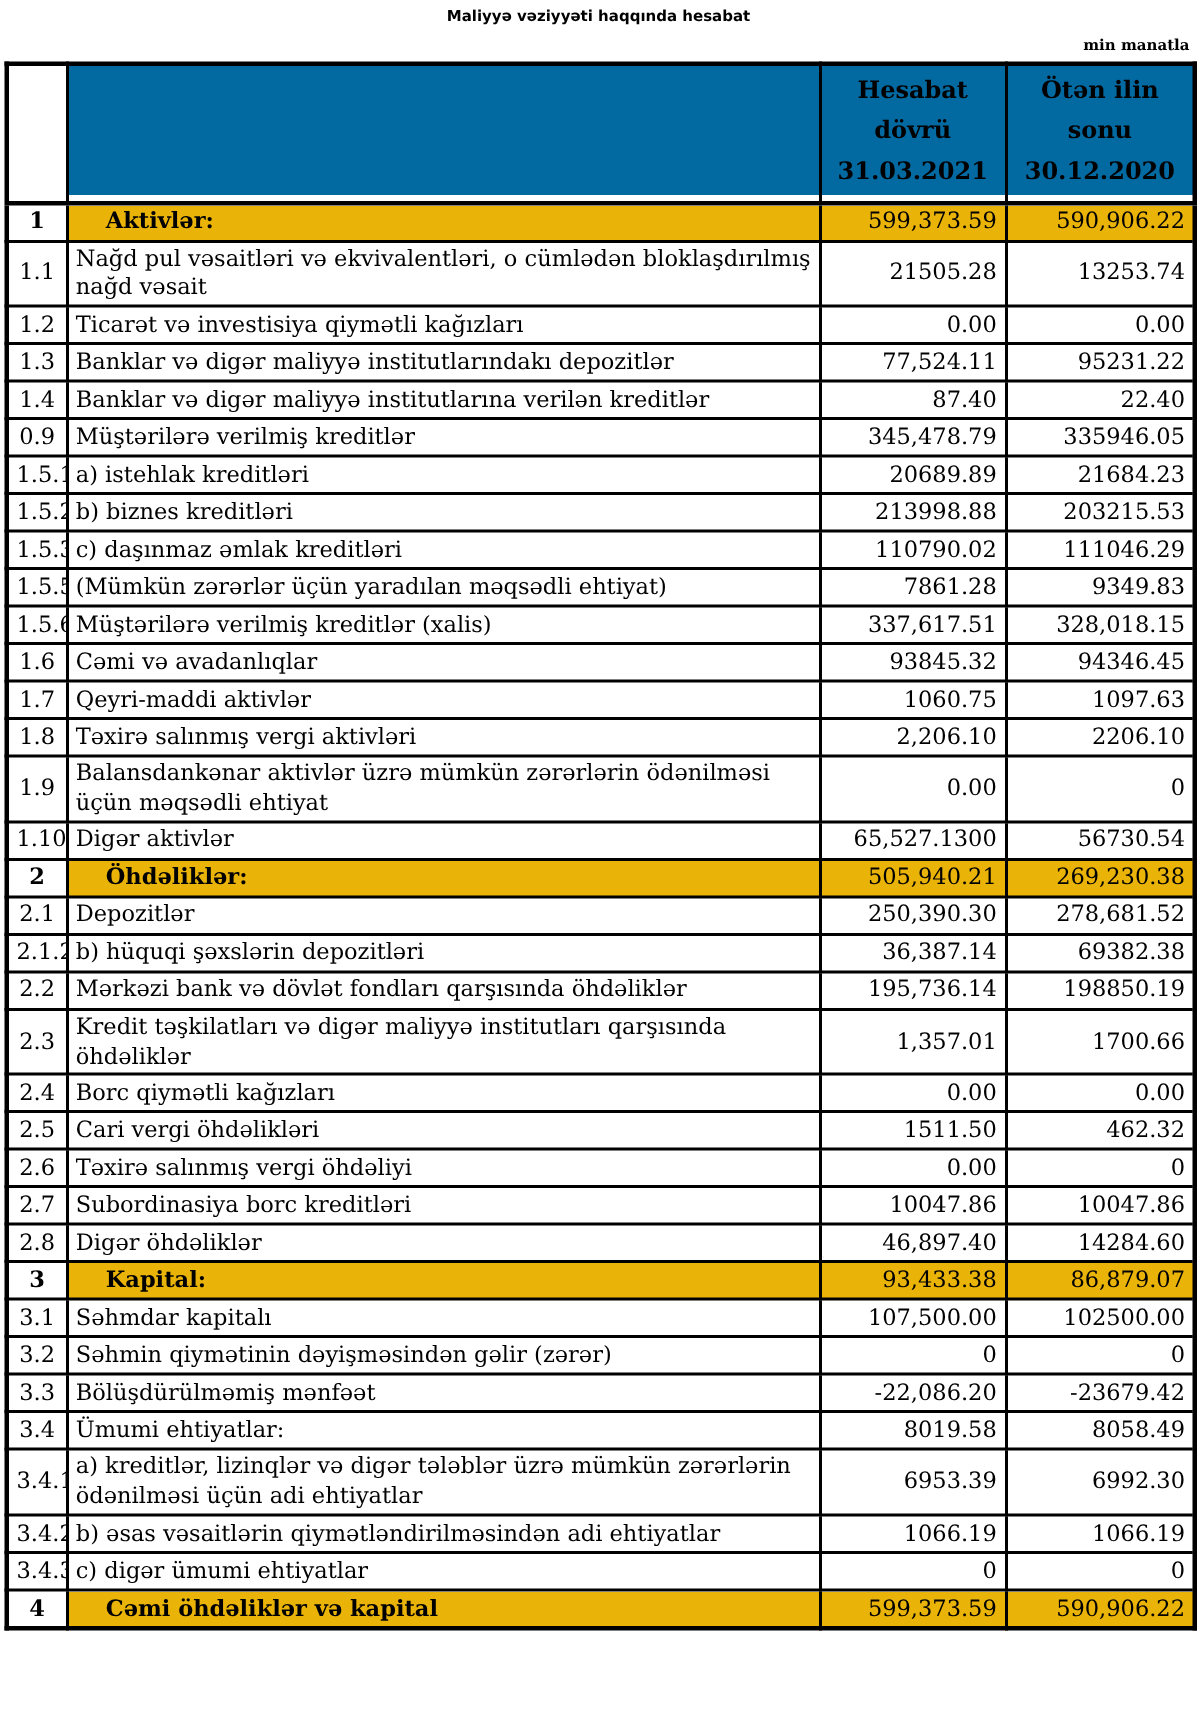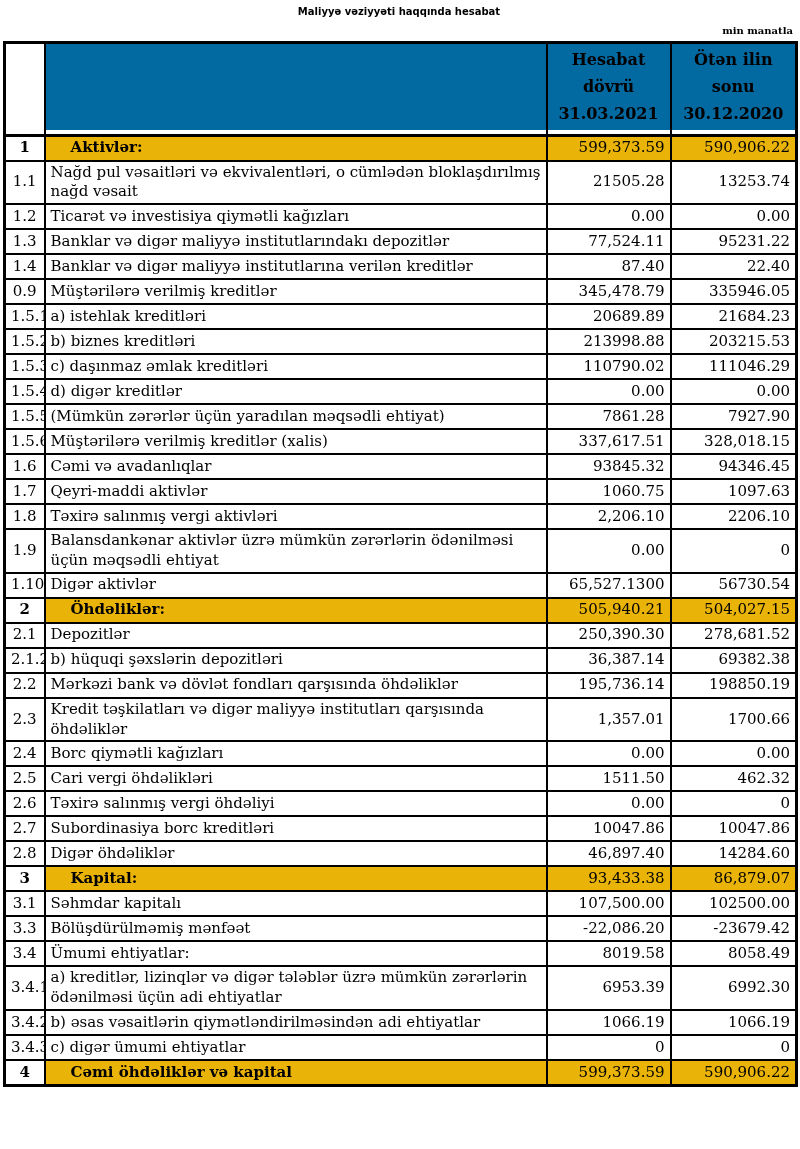--- a/index.html
+++ b/index.html
@@ -159,30 +159,24 @@
           <td class="c-val">213998.88</td>
           <td class="c-val">203215.53</td>
         </tr>
         <tr>
           <td class="c-no">1.5.3</td>
           <td class="c-label">c) daşınmaz əmlak kreditləri</td>
           <td class="c-val">110790.02</td>
           <td class="c-val">111046.29</td>
         </tr>
         <tr>
-          <td class="c-no">1.5.4</td>
-          <td class="c-label">d) digər kreditlər</td>
-          <td class="c-val">0.00</td>
-          <td class="c-val">0.00</td>
-        </tr>
-        <tr>
           <td class="c-no">1.5.5</td>
           <td class="c-label">(Mümkün zərərlər üçün yaradılan məqsədli ehtiyat)</td>
           <td class="c-val">7861.28</td>
-          <td class="c-val">7927.90</td>
+          <td class="c-val">9349.83</td>
         </tr>
         <tr>
           <td class="c-no">1.5.6</td>
           <td class="c-label">Müştərilərə verilmiş kreditlər (xalis)</td>
           <td class="c-val">337,617.51</td>
           <td class="c-val">328,018.15</td>
         </tr>
         <tr>
           <td class="c-no">1.6</td>
           <td class="c-label">Cəmi və avadanlıqlar</td>
@@ -210,21 +204,21 @@
         <tr>
           <td class="c-no">1.10</td>
           <td class="c-label">Digər aktivlər</td>
           <td class="c-val">65,527.1300</td>
           <td class="c-val">56730.54</td>
         </tr>
         <tr class="section">
           <td class="c-no">2</td>
           <td class="c-label">Öhdəliklər:</td>
           <td class="c-val">505,940.21</td>
-          <td class="c-val">504,027.15</td>
+          <td class="c-val">269,230.38</td>
         </tr>
         <tr>
           <td class="c-no">2.1</td>
           <td class="c-label">Depozitlər</td>
           <td class="c-val">250,390.30</td>
           <td class="c-val">278,681.52</td>
         </tr>
         <tr>
           <td class="c-no">2.1.2</td>
           <td class="c-label">b) hüquqi şəxslərin depozitləri</td>
@@ -279,20 +273,26 @@
           <td class="c-val">93,433.38</td>
           <td class="c-val">86,879.07</td>
         </tr>
         <tr>
           <td class="c-no">3.1</td>
           <td class="c-label">Səhmdar kapitalı</td>
           <td class="c-val">107,500.00</td>
           <td class="c-val">102500.00</td>
         </tr>
         <tr>
+          <td class="c-no">3.2</td>
+          <td class="c-label">Səhmin qiymətinin dəyişməsindən gəlir (zərər)</td>
+          <td class="c-val">0</td>
+          <td class="c-val">0</td>
+        </tr>
+        <tr>
           <td class="c-no">3.3</td>
           <td class="c-label">Bölüşdürülməmiş mənfəət</td>
           <td class="c-val">-22,086.20</td>
           <td class="c-val">-23679.42</td>
         </tr>
         <tr>
           <td class="c-no">3.4</td>
           <td class="c-label">Ümumi ehtiyatlar:</td>
           <td class="c-val">8019.58</td>
           <td class="c-val">8058.49</td>

